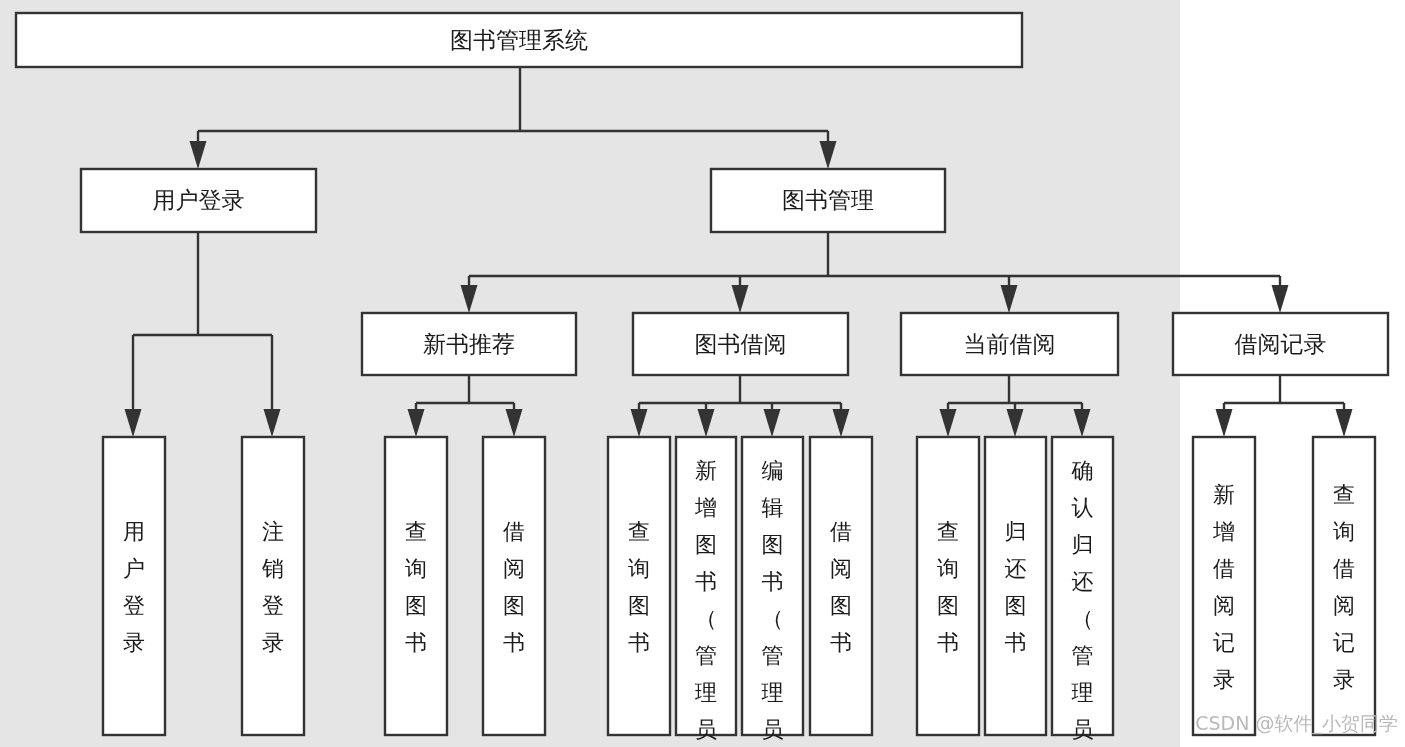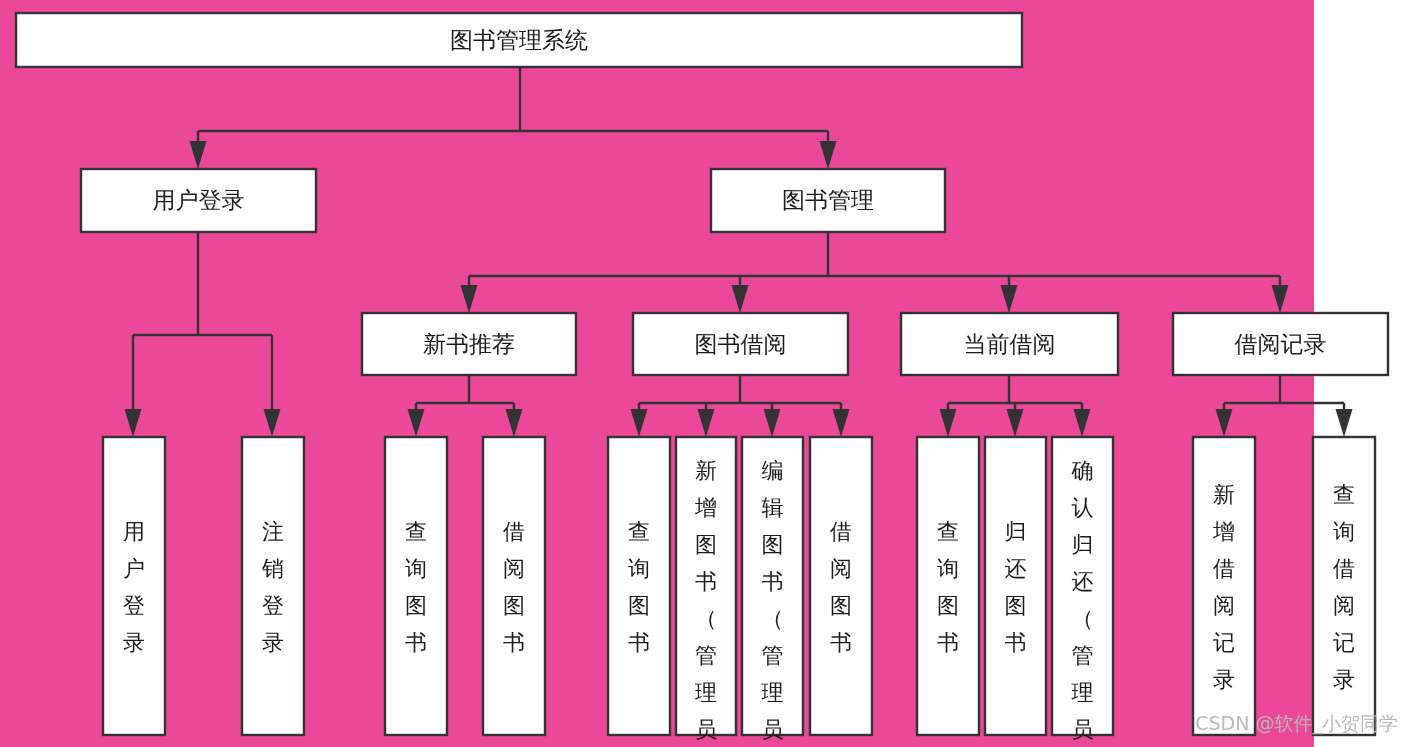--- a/index.html
+++ b/index.html
@@ -9,23 +9,23 @@
     background: #ffffff;
   }
   body {
     width: 1405px;
     height: 747px;
     overflow: hidden;
     font-family: "DejaVu Sans", "Liberation Sans", sans-serif;
   }
   #diagram-root {
     position: relative;
-    width: 1314px;
+    width: 1180px;
     height: 747px;
-    background: #ec4899;
+    background: #e5e5e5;
     text-align: right;
   }
   svg.diagram-canvas {
     position: absolute;
     left: 0;
     top: 0;
     width: 1405px;
     height: 747px;
     display: block;
   }

